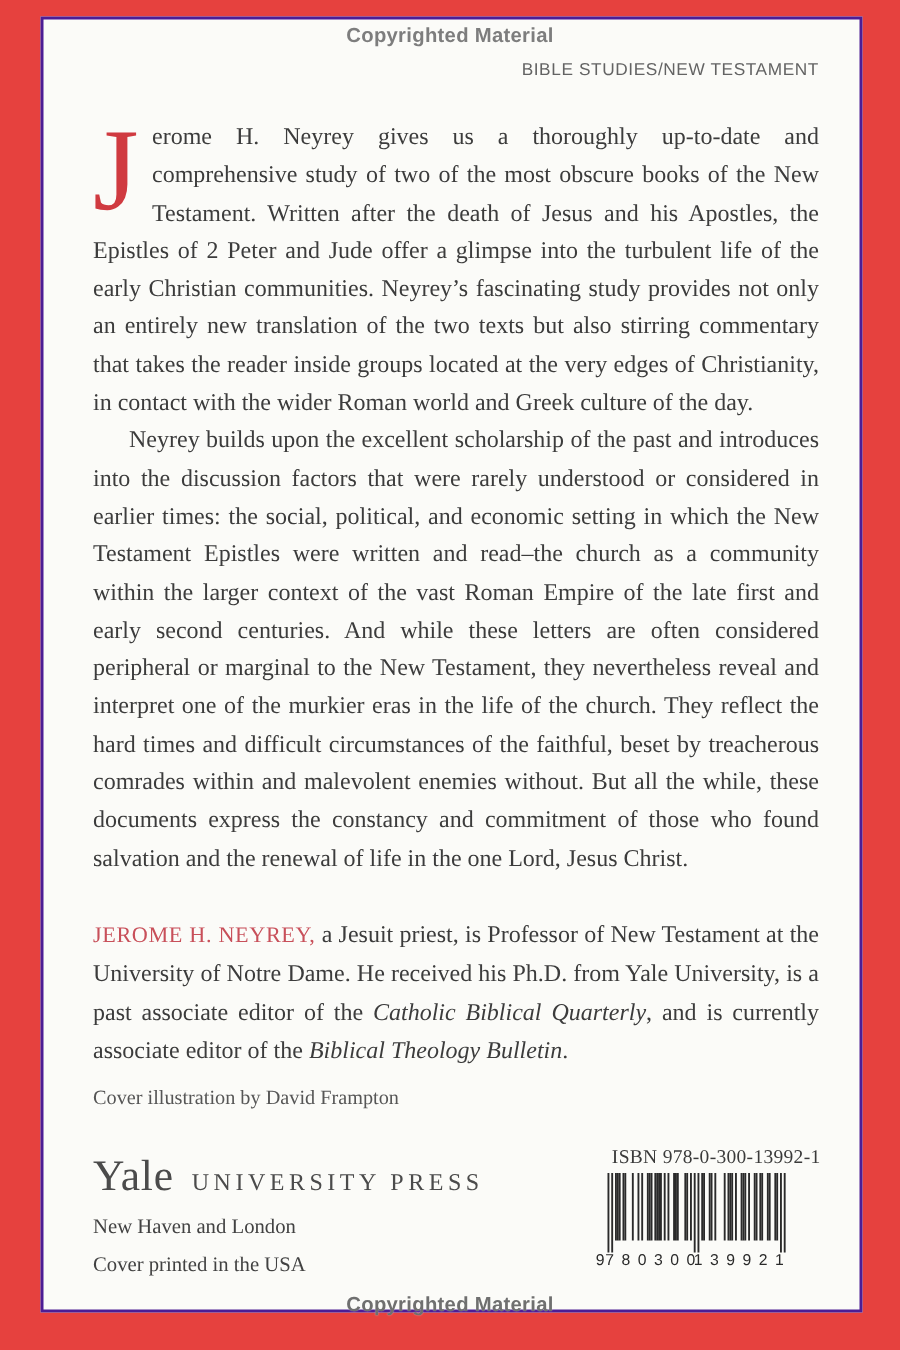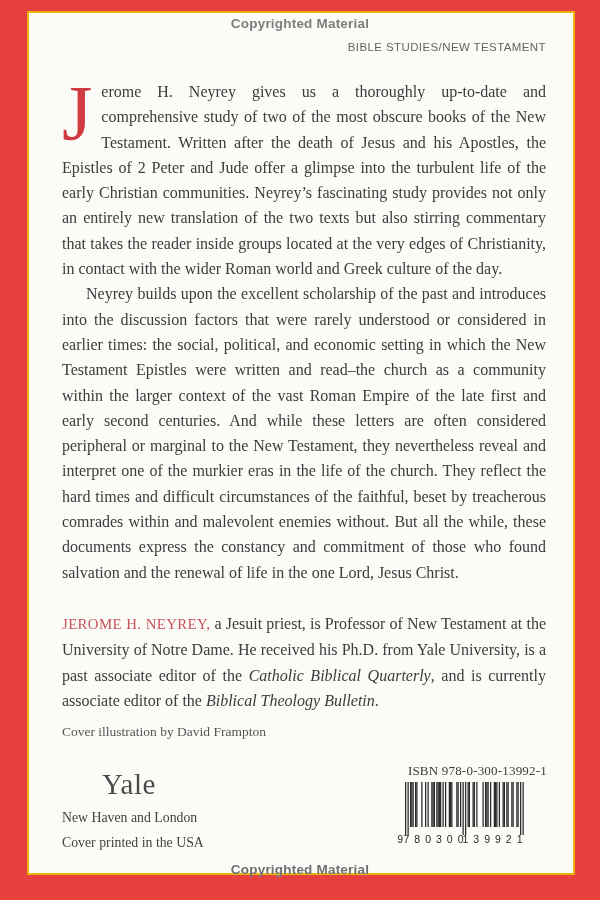--- a/index.html
+++ b/index.html
@@ -7,21 +7,21 @@
     position:relative;
     width:600px;height:900px;
     background:#e6413e;
     font-family:"Liberation Serif", serif;
     overflow:hidden;
   }
   .panel{
     position:absolute;
     left:27px;top:11px;right:25px;bottom:25px;
     background:#fbfbf8;
-    border:2px solid #eab308;
+    border:2px solid #4c1d95;
     box-sizing:border-box;
   }
   .watermark{
     position:absolute;left:0;right:0;
     text-align:center;
     font-family:"Liberation Sans", sans-serif;
     font-size:13.5px;font-weight:bold;
     color:#7d7d7d;
     letter-spacing:.2px;
     z-index:5;
@@ -50,21 +50,21 @@
   .para2{text-indent:24px;margin-top:0;}
   p{margin:0;}
   .bio{margin-top:26px;}
   .bio-name{color:#c8505a;font-size:14.8px;letter-spacing:.4px;}
   .ital{font-style:italic;}
   .footer{
     position:absolute;left:33px;bottom:22px;
     color:#3f3f3f;
   }
   .credit{font-size:13.5px;color:#565656;margin-bottom:28px;}
-  .yale-row{display:flex;align-items:baseline;gap:12px;color:#4b4b4b;margin-bottom:9px;margin-left:40px;}
+  .yale-row{display:flex;align-items:baseline;gap:12px;color:#4b4b4b;margin-bottom:9px;}
   .yale-word{font-size:29px;letter-spacing:.5px;}
   .yale-press{font-size:16px;letter-spacing:3px;}
   .pub-line{font-size:13.8px;color:#424242;margin-bottom:9px;}
   .websites{display:flex;gap:20px;}
   .printed{margin-top:1px;margin-bottom:0;}
   .isbn-block{
     position:absolute;top:750px;right:26px;width:168px;
     text-align:right;
   }
   .isbn-label{
@@ -90,20 +90,21 @@
       <p class="para2">Neyrey builds upon the excellent scholarship of the past and introduces into the discussion factors that were rarely understood or considered in earlier times: the social, political, and economic setting in which the New Testament Epistles were written and read–the church as a community within the larger context of the vast Roman Empire of the late first and early second centuries. And while these letters are often considered peripheral or marginal to the New Testament, they nevertheless reveal and interpret one of the murkier eras in the life of the church. They reflect the hard times and difficult circumstances of the faithful, beset by treacherous comrades within and malevolent enemies without. But all the while, these documents express the constancy and commitment of those who found salvation and the renewal of life in the one Lord, Jesus Christ.</p>
       <p class="bio">
         <span class="bio-name">JEROME H. NEYREY,</span><span> a Jesuit priest, is Professor of New Testament at the University of Notre Dame. He received his Ph.D. from Yale University, is a past associate editor of the </span><span class="ital">Catholic Biblical Quarterly</span><span>, and is currently associate editor of the </span><span class="ital">Biblical Theology Bulletin</span><span>.</span>
       </p>
     </div>
 
     <div class="footer">
       <div class="credit">Cover illustration by David Frampton</div>
       <div class="yale-row">
         <span class="yale-word">Yale</span>
+        <span class="yale-press">UNIVERSITY PRESS</span>
       </div>
       <div class="pub-line">New Haven and London</div>
       <div class="pub-line printed">Cover printed in the USA</div>
     </div>
 
     <div class="isbn-block">
       <div class="isbn-label">ISBN 978-0-300-13992-1</div>
       <svg class="barcode-svg" width="140" height="64" viewBox="0 0 140 64">
         <g id="barcode-bars">
             <rect x="12.00" y="0" width="1.25" height="53" fill="#2a2a2a"></rect>

